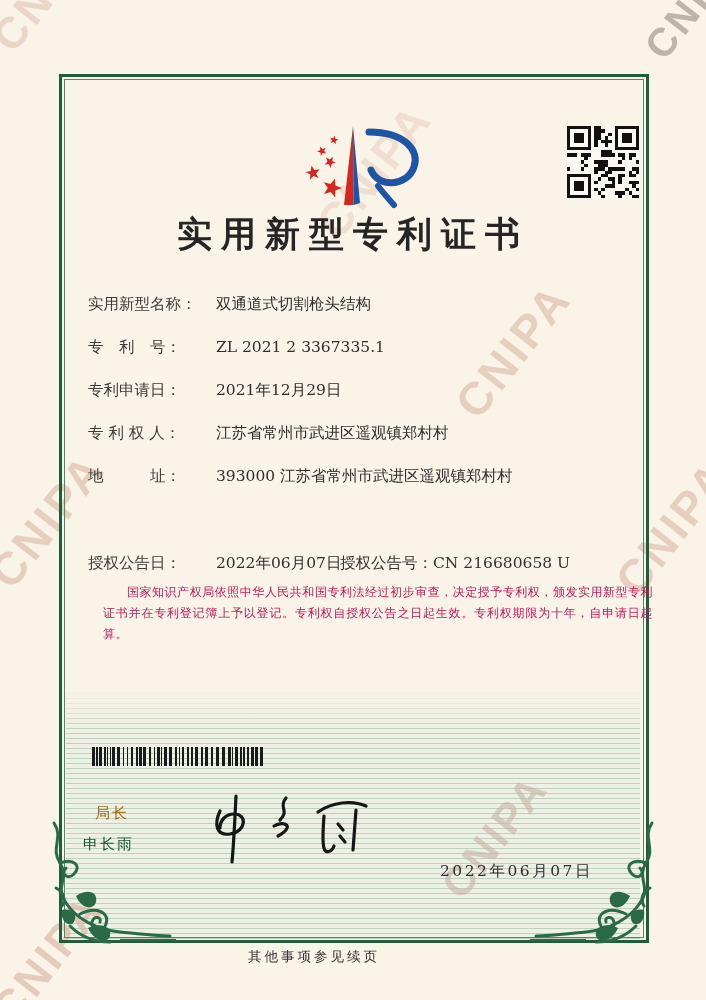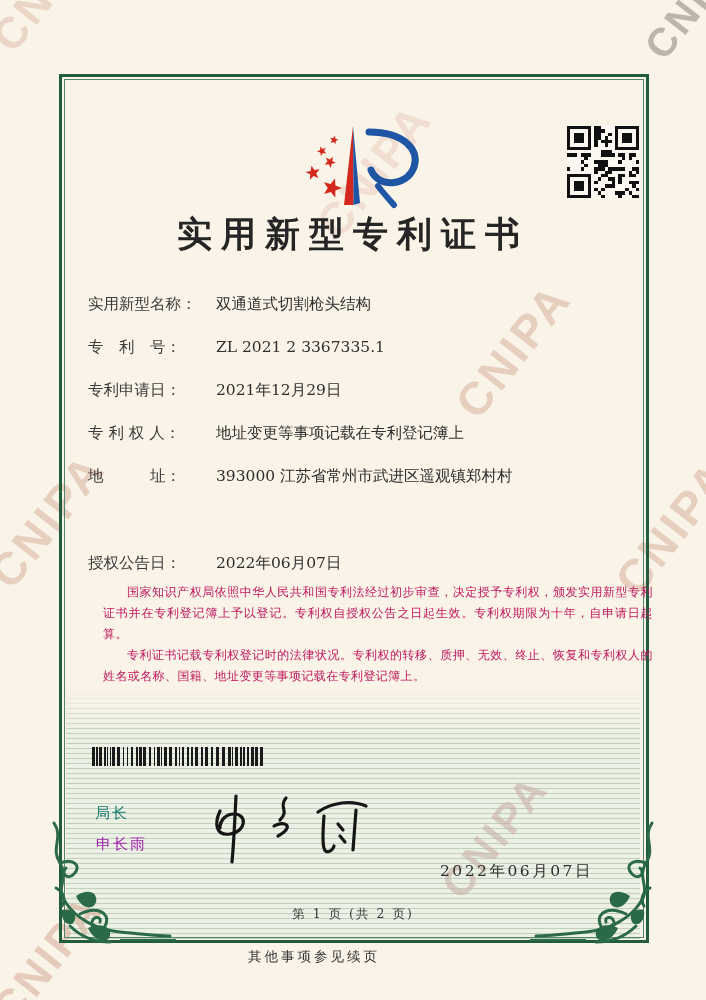--- a/index.html
+++ b/index.html
@@ -44,22 +44,22 @@
   .fvalue{ color:#2f2f2f;}
   .grant-row{ position:absolute; z-index:4; left:88px; top:552px; width:552px; font-size:15.5px; line-height:23px; white-space:nowrap;}
   .grant-second{ position:absolute; left:252px; top:0;}
   .paras{
     position:absolute; z-index:4; left:103px; top:582px; width:550px;
     font-size:12px; line-height:21px; text-align:justify; color:#be185d;
   }
   .paras p{ margin:0; text-indent:2em; letter-spacing:0.4px;}
   .barcode{ position:absolute; z-index:4; left:92px; top:747px; height:19px; display:flex; align-items:stretch;}
   .barcode span{ display:block; height:100%;}
-  .commissioner-title{ position:absolute; z-index:4; left:95px; top:804px; font-size:15px; letter-spacing:2px; color:#0f766e;}
-  .commissioner-name{ position:absolute; z-index:4; left:96px; top:835px; font-size:15px; letter-spacing:2px; color:#a21caf;}
+  .commissioner-title{ position:absolute; z-index:4; left:95px; top:804px; font-size:15px; letter-spacing:2px; color:#a16207;}
+  .commissioner-name{ position:absolute; z-index:4; left:83px; top:835px; font-size:15px; letter-spacing:2px; color:#14532d;}
   .signature{ position:absolute; z-index:4; left:200px; top:786px; width:180px; height:86px;}
   .issue-date{ position:absolute; z-index:4; left:440px; top:861px; font-size:15.5px; letter-spacing:2.5px; color:#2e2e2e;}
   .page-num{ position:absolute; z-index:4; left:0; width:706px; top:906px; text-align:center; font-size:12.5px; letter-spacing:2px; color:#3a3a3a;}
   .footer-note{ position:absolute; z-index:4; left:0; width:628px; top:948px; text-align:center; font-size:13.5px; letter-spacing:3px; color:#333;}
   .ornament{ position:absolute; z-index:5; width:140px; height:140px; pointer-events:none;}
   .ornament.left{ left:36px; top:818px;}
   .ornament.right{ left:530px; top:818px; transform:scaleX(-1);}
 </style>
 </head>
 <body>
@@ -219,35 +219,37 @@
 
     <div class="field-row">
       <span class="flabel">专　利　号：</span><span class="fvalue">ZL 2021 2 3367335.1</span>
     </div>
 
     <div class="field-row">
       <span class="flabel">专利申请日：</span><span class="fvalue">2021年12月29日</span>
     </div>
 
     <div class="field-row">
-      <span class="flabel">专 利 权 人：</span><span class="fvalue">地址变更等事项记载在专利登记簿上</span>
+      <span class="flabel">专 利 权 人：</span><span class="fvalue">江苏省常州市武进区遥观镇郑村村</span>
     </div>
 
     <div class="field-row">
       <span class="flabel">地　　　址：</span><span class="fvalue">393000 江苏省常州市武进区遥观镇郑村村</span>
     </div>
   </div>
 
   <div class="grant-row">
     <span class="flabel">授权公告日：</span><span class="fvalue">2022年06月07日</span>
+    <span class="grant-second">
+      <span>授权公告号：</span><span>CN 216680658 U</span>
+    </span>
   </div>
 
   <div class="paras">
     <p>国家知识产权局依照中华人民共和国专利法经过初步审查，决定授予专利权，颁发实用新型专利证书并在专利登记簿上予以登记。专利权自授权公告之日起生效。专利权期限为十年，自申请日起算。</p>
-    <p>专利证书记载专利权登记时的法律状况。专利权的转移、质押、无效、终止、恢复和专利权人的姓名或名称、国籍、地址变更等事项记载在专利登记簿上。</p>
   </div>
 
   <div class="barcode" id="barcode">
       <span style="width: 3px; background: rgb(26, 26, 26); margin-right: 1px;"></span>
       <span style="width: 2px; background: rgb(26, 26, 26); margin-right: 1px;"></span>
       <span style="width: 3px; background: rgb(26, 26, 26); margin-right: 2px;"></span>
       <span style="width: 2px; background: rgb(26, 26, 26); margin-right: 1px;"></span>
       <span style="width: 1px; background: rgb(26, 26, 26); margin-right: 2px;"></span>
       <span style="width: 1px; background: rgb(26, 26, 26); margin-right: 1px;"></span>
       <span style="width: 3px; background: rgb(26, 26, 26); margin-right: 2px;"></span>
@@ -297,21 +299,20 @@
       <path d="M74 40 C84 34 96 40 78 50"></path>
       <path d="M118 26 C132 16 152 14 166 20"></path>
       <path d="M124 30 C123 44 122 56 124 62 C125 68 132 66 134 60"></path>
       <path d="M156 24 C155 38 154 52 153 64"></path>
       <path d="M138 38 l5 6"></path>
       <path d="M140 50 l5 6"></path>
     </g>
   </svg>
 
   <div class="issue-date">2022年06月07日</div>
-  <div class="page-num">第 1 页 (共 2 页)</div>
   <div class="footer-note">其他事项参见续页</div>
 
   <svg class="ornament left" viewBox="0 0 140 140">
     <g fill="none" stroke="#2a6a46" stroke-width="3" stroke-linecap="round">
       <path d="M18 5 C28 20 14 30 24 45 C34 60 18 70 30 85"></path>
       <path d="M24 45 C38 40 46 48 38 56 C32 62 24 56 30 50"></path>
       <path d="M30 85 C40 100 60 112 84 114 C104 116 120 118 134 118"></path>
       <path d="M44 96 C60 88 74 94 70 106 C67 115 54 113 56 104 C58 97 66 99 64 104"></path>
       <path d="M34 108 C44 118 58 124 74 124"></path>
       <path d="M20 70 C28 74 30 82 26 88"></path>

